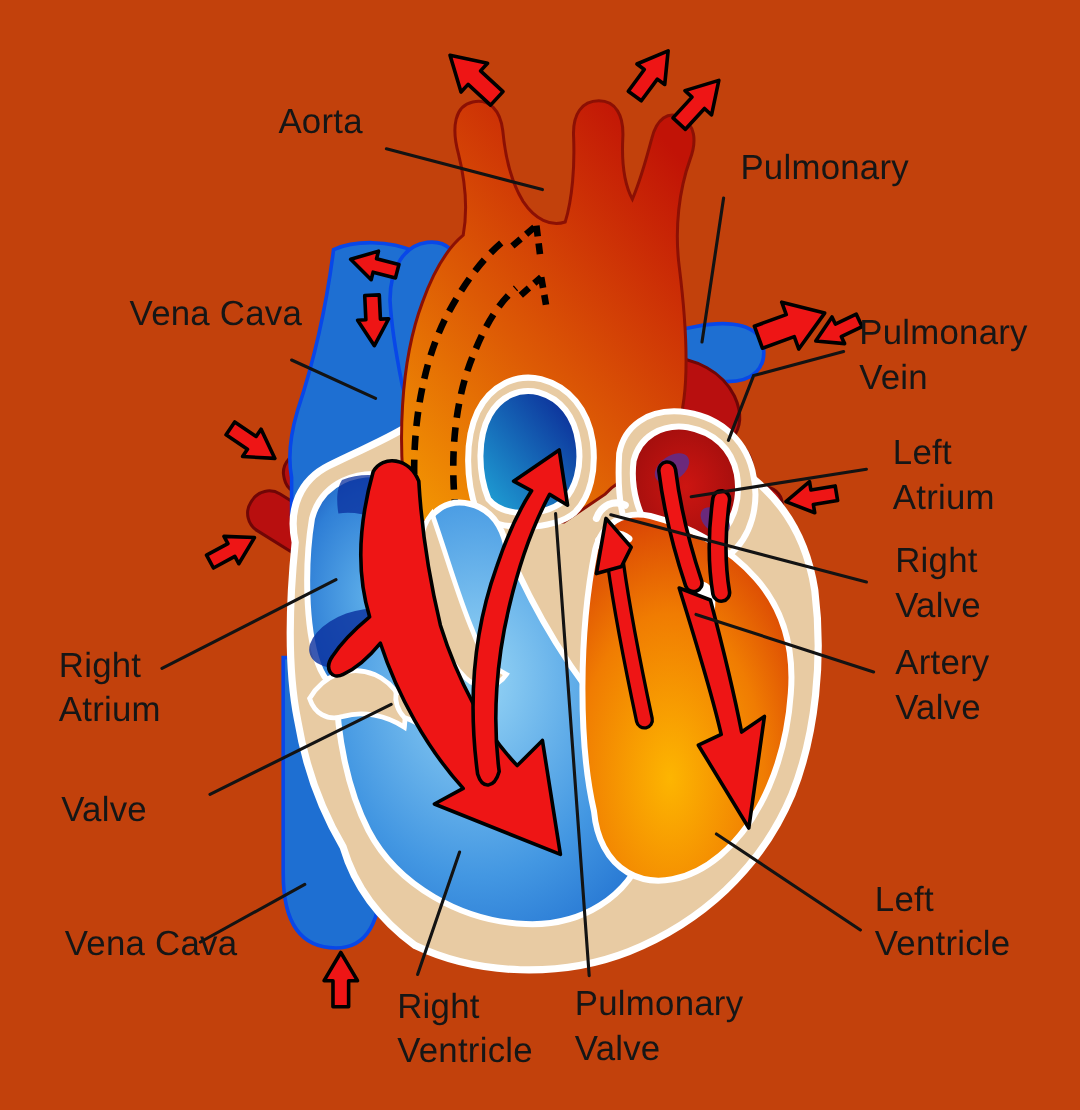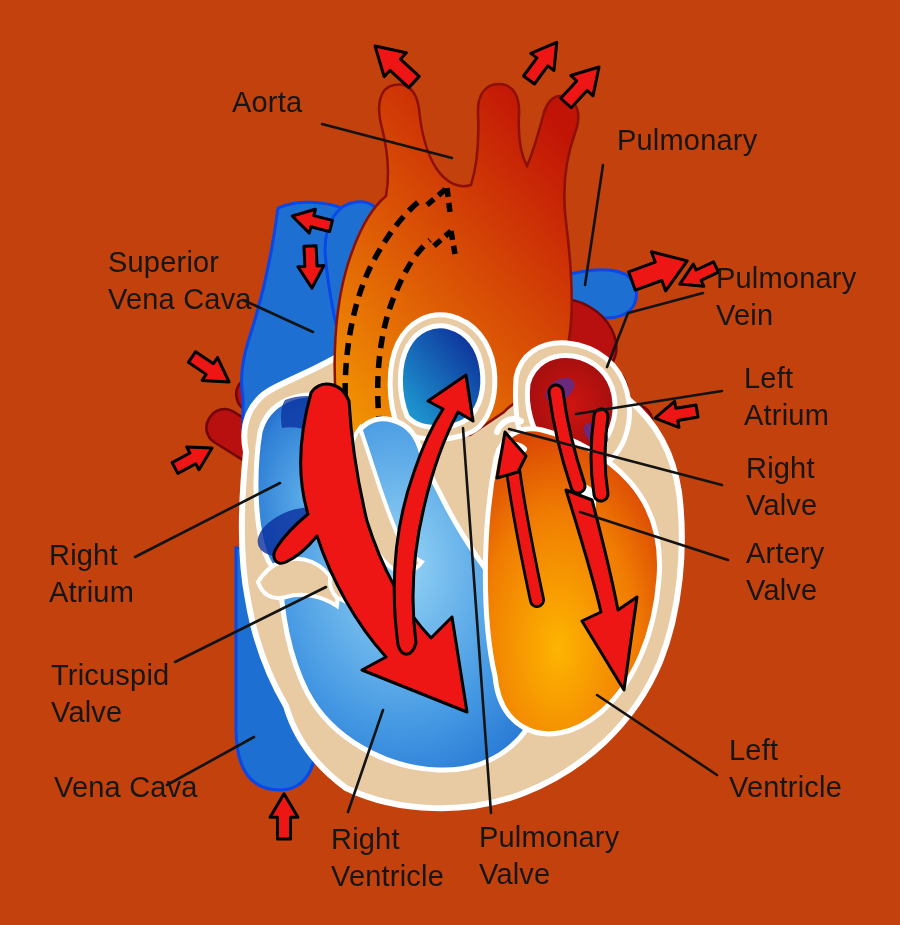--- a/index.html
+++ b/index.html
@@ -166,21 +166,20 @@
 
 <div class="lbl" style="left:232px;top:84px">
       <span>Aorta</span>
     </div>
 
 <div class="lbl" style="left:617px;top:122px">
   <span>Pulmonary</span>
 </div>
 
 <div class="lbl" style="left:108px;top:244px">
-  <span>Superior</span>
       <span>Vena Cava</span>
 </div>
 
 <div class="lbl" style="left:716px;top:260px">
   <span>Pulmonary</span>
       <span>Vein</span>
 </div>
 
 <div class="lbl" style="left:744px;top:360px">
   <span>Left</span>
@@ -196,21 +195,20 @@
   <span>Artery</span>
       <span>Valve</span>
 </div>
 
 <div class="lbl" style="left:49px;top:537px">
   <span>Right</span>
       <span>Atrium</span>
 </div>
 
 <div class="lbl" style="left:51px;top:657px">
-  <span>Tricuspid</span>
       <span>Valve</span>
 </div>
 
 <div class="lbl" style="left:54px;top:769px">
       <span>Vena Cava</span>
 </div>
 
 <div class="lbl" style="left:331px;top:821px">
   <span>Right</span>
       <span>Ventricle</span>

